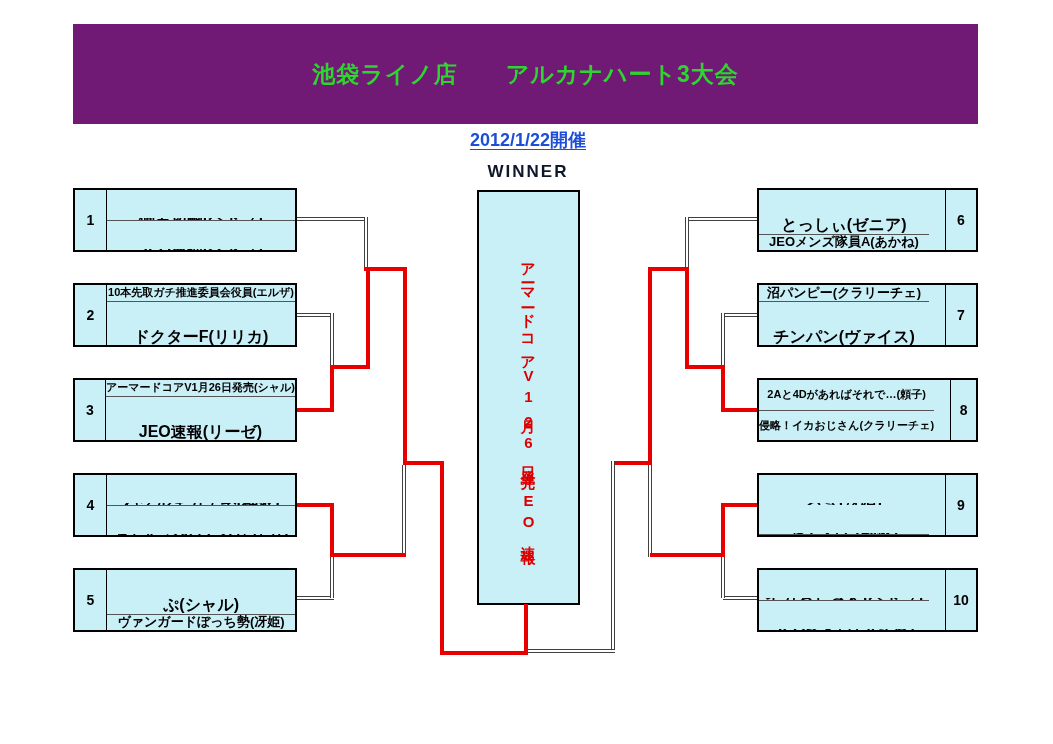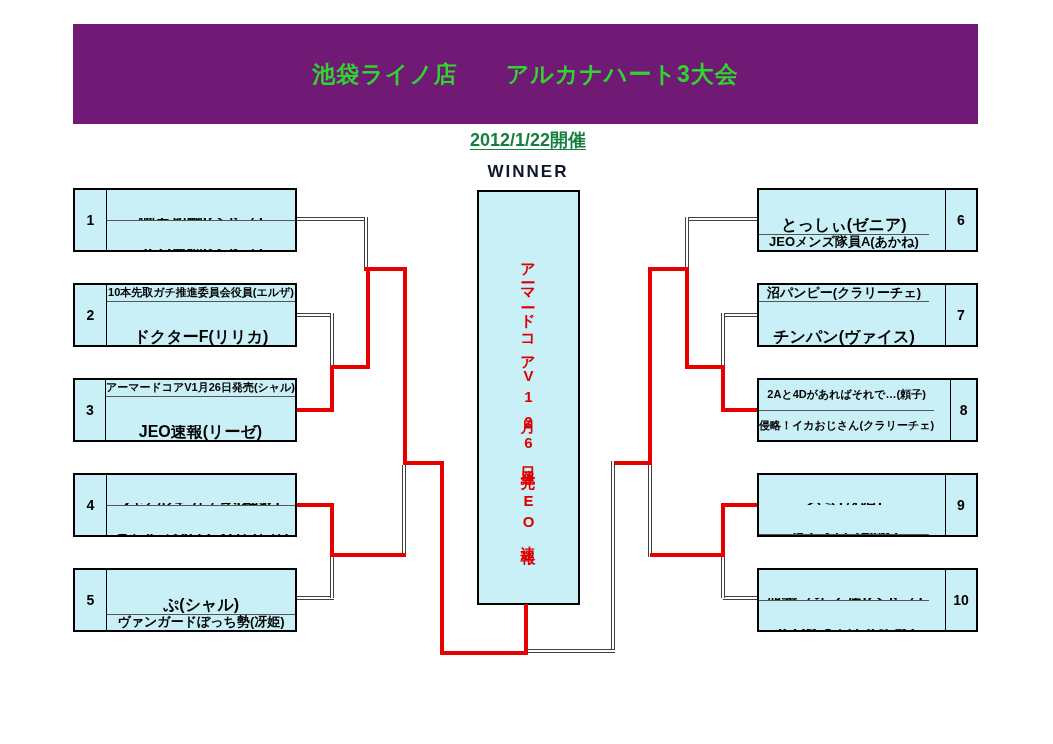--- a/index.html
+++ b/index.html
@@ -6,21 +6,21 @@
   html,body { width:1053px; height:744px; background:#ffffff; overflow:hidden;
     font-family:"Liberation Sans","DejaVu Sans",sans-serif; }
   #sheet { position:relative; width:1053px; height:744px; background:#fff; }
 
   
   .banner { position:absolute; left:73px; top:24px; width:905px; height:100px;
     background:#701a75; display:flex; align-items:center; justify-content:center; }
   .banner .title { color:#2fd52f; font-weight:bold; font-size:23px; letter-spacing:1px; }
 
   .date-line { position:absolute; left:378px; top:128px; width:300px; text-align:center;
-    font-weight:bold; font-size:18px; color:#15803d; }
+    font-weight:bold; font-size:18px; color:#1d4ed8; }
   .date-line span { text-decoration:underline; text-underline-offset:3px; }
   .winner-label { position:absolute; left:378px; top:162px; width:300px; text-align:center;
     font-weight:bold; font-size:17px; color:#0f172a; letter-spacing:2px; }
 
   
   .winner-box { position:absolute; left:477px; top:190px; width:103px; height:415px;
     background:#c9eff7; border:2px solid #000; display:flex; align-items:center; justify-content:center; }
   .winner-box .vtext { writing-mode:vertical-rl; text-orientation:upright;
     color:#dd0000; font-weight:bold; font-size:15px; letter-spacing:4px; line-height:1; }
 
@@ -124,21 +124,21 @@
   </div>
   <div class="entry right" style="top:473px">
     <div class="names">
       <div class="row" data-size="lg">るき(冴姫)</div>
       <div class="row top" data-size="lg">ちくわぶ(神依)</div>
     </div>
     <div class="numcell">9</div>
   </div>
   <div class="entry right" style="top:568px">
     <div class="names">
-      <div class="row top" data-size="lg">池袋ライノ店(ペトラ)</div>
+      <div class="row top" data-size="lg">イカおじさん(ペトラ)</div>
       <div class="row" data-size="lg">JEOそんけい(きら)</div>
     </div>
     <div class="numcell">10</div>
   </div>
 
   <div class="ln dbl-h" style="left:297px;top:217px;width:71px"></div>
   <div class="ln dbl-v" style="left:364px;top:217px;height:54px"></div>
   <div class="ln red-h" style="left:364px;top:267px;width:43px"></div>
   <div class="ln dbl-h" style="left:297px;top:313px;width:37px"></div>
   <div class="ln dbl-v" style="left:330px;top:313px;height:54px"></div>

